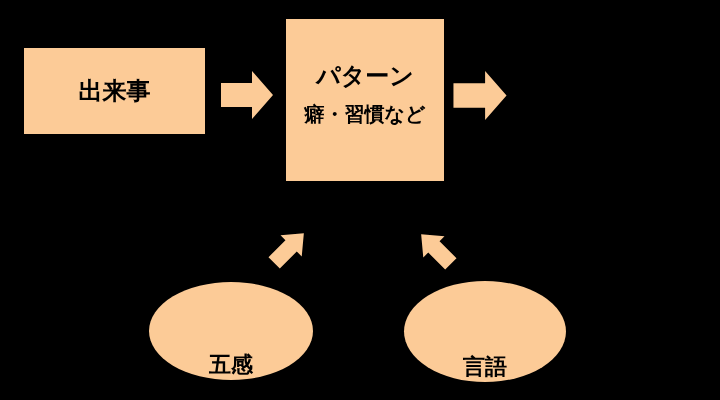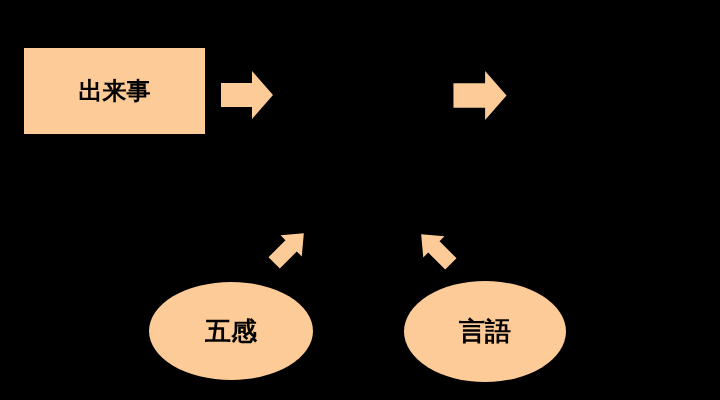--- a/index.html
+++ b/index.html
@@ -50,21 +50,22 @@
     line-height: 1.2;
     margin-top: 12px;
   }
   .box-result {
     left: 516px; top: 53px;
     width: 181px; height: 84px;
     font-size: 25px;
   }
   .ellipse {
     border-radius: 50%;
-    font-size: 26px;
+    font-size: 22px;
+    justify-content: flex-end;
   }
   .ellipse-senses {
     left: 149px; top: 282px;
     width: 164px; height: 98px;
   }
   .ellipse-language {
     left: 404px; top: 281px;
     width: 162px; height: 101px;
   }
   .arrow {
@@ -81,20 +82,24 @@
 <div class="canvas">
 
   <div class="node box-event">
     <span>出来事</span>
   </div>
 
   <svg class="arrow" style="left:221px; top:71px;" width="52" height="48" viewBox="0 0 52 48" aria-hidden="true">
     <polygon points="0,12 31,12 31,0 52,24 31,48 31,36 0,36"></polygon>
   </svg>
 
+  <div class="node box-pattern">
+    <span class="pattern-title">パターン</span>
+    <span class="pattern-sub">癖・習慣など</span>
+  </div>
 
   <svg class="arrow" style="left:453px; top:71px;" width="54" height="49" viewBox="0 0 52 48" aria-hidden="true">
     <polygon points="0,12 31,12 31,0 52,24 31,48 31,36 0,36"></polygon>
   </svg>
 
 
   <svg class="arrow" style="left:264px; top:223px;" width="50" height="50" viewBox="0 0 50 50" aria-hidden="true">
     <polygon points="4,17 28,17 28,10 46,25 28,40 28,33 4,33" transform="rotate(-45 25 25)"></polygon>
   </svg>
 

